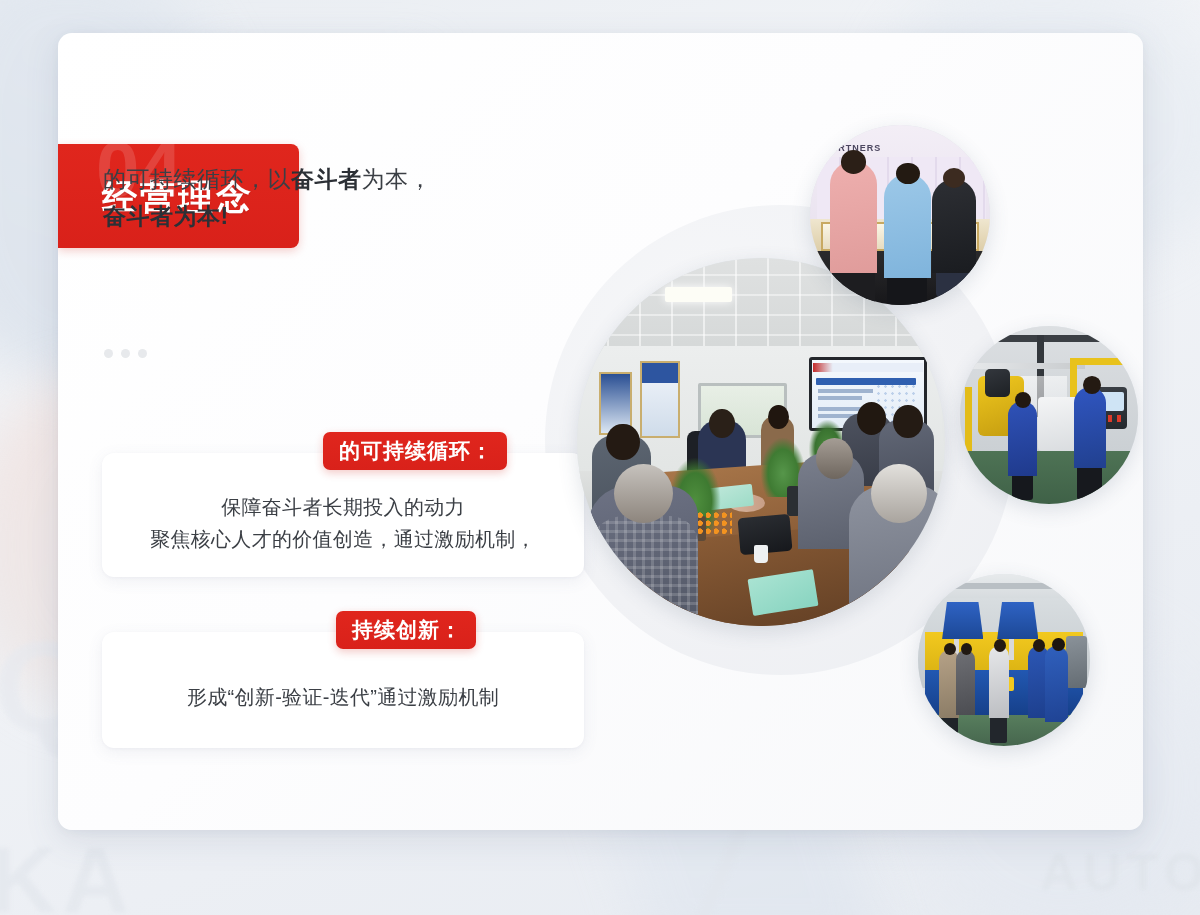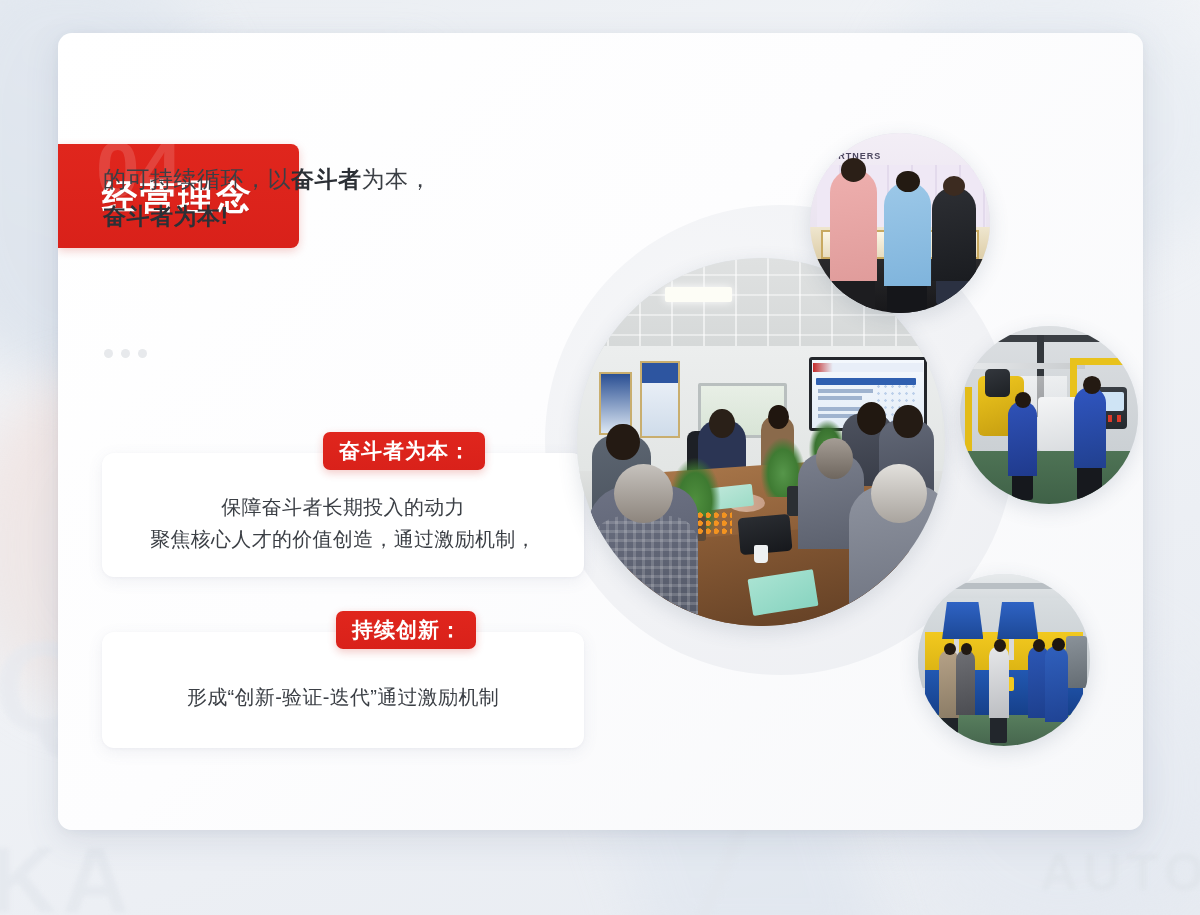--- a/index.html
+++ b/index.html
@@ -114,21 +114,21 @@
   #pill-1{ left:221px; }
   #pill-2{ left:234px; }
 
   
   .photo{
     position:absolute; border-radius:50%; overflow:hidden;
     box-shadow:0 6px 20px rgba(70,85,110,.16);
     background:#dfe3e8;
   }
   #photo-main { left:519px; top:225px;  width:368px; height:368px; }
-  #photo-top  { left:752px; top:100px;  width:180px; height:180px; }
+  #photo-top  { left:752px; top:92px;  width:180px; height:180px; }
   #photo-right{ left:902px; top:293px;  width:178px; height:178px; }
   #photo-bot  { left:860px; top:541px;  width:172px; height:172px; }
 
   .ph-inner{ position:absolute; inset:0; }
   .ph-el{ position:absolute; }
 
   
   .m-ceiling{ left:0; top:0; width:100%; height:26%;
     background:linear-gradient(180deg,#dfe1e1,#d5d8d8); }
   .m-ceiling-grid{ left:0; top:0; width:100%; height:26%;
@@ -363,21 +363,21 @@
     <div class="l2">奋斗者为本!</div>
   </div>
 
   <div class="dots">
     <i></i>
     <i></i>
     <i></i>
   </div>
 
   <div class="info-card" id="info-1">
-    <div class="pill" id="pill-1">奋斗者为本：</div>
+    <div class="pill" id="pill-1">的可持续循环：</div>
     <div class="info-body">
       <span>保障奋斗者长期投入的动力</span>
       <span>聚焦核心人才的价值创造，通过激励机制，</span>
     </div>
   </div>
 
   <div class="info-card" id="info-2">
     <div class="pill" id="pill-2">持续创新：</div>
     <div class="info-body">
       <span>形成“创新-验证-迭代”通过激励机制</span>

